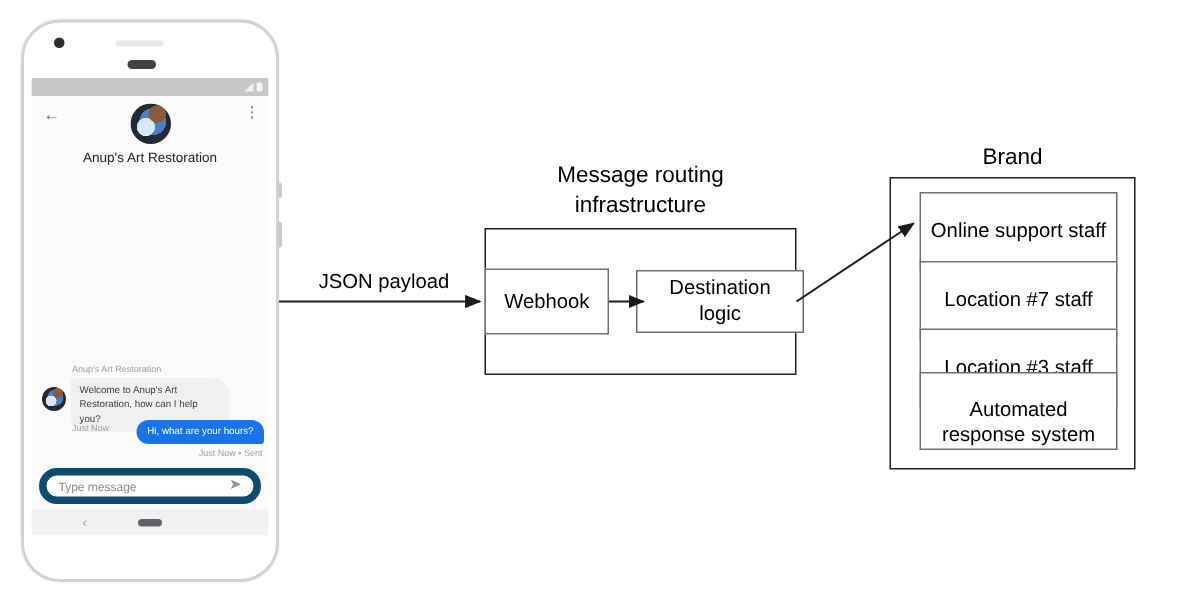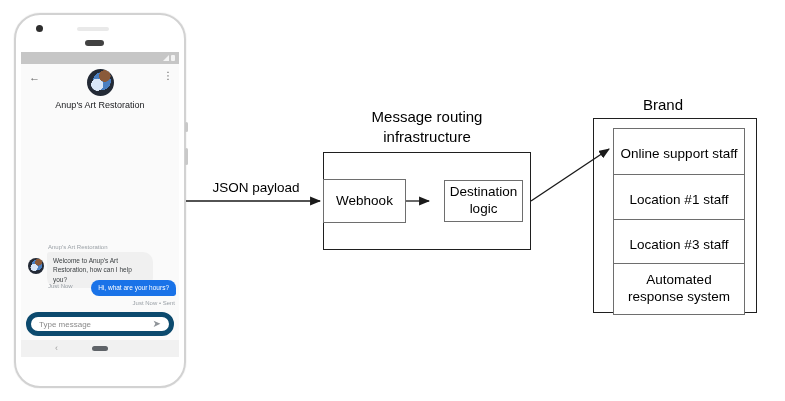--- a/index.html
+++ b/index.html
@@ -66,36 +66,36 @@
 
   .navbar { position:absolute; left:0; bottom:0; width:158px; height:17px; background:#f1f1f1; }
   .nav-back { position:absolute; left:34px; top:4px; font-size:9px; color:#a0a0a0; line-height:1; }
   .nav-home { position:absolute; left:71px; top:6px; width:16px; height:5px;
     border-radius:2.5px; background:#5f6368; }
 
   
   .dg-label { position:absolute; color:#000; }
   .payload-label { left:186px; top:180px; width:140px; text-align:center; font-size:13.5px; }
   .routing-title { left:347px; top:107px; width:160px; text-align:center; font-size:15px; line-height:1.3; }
-  .brand-title { left:581px; top:96px; width:164px; text-align:center; font-size:15px; }
+  .brand-title { left:593px; top:96px; width:164px; text-align:center; font-size:15px; }
 
   .box-outer { position:absolute; background:#fff; border:1.5px solid #1f1f1f; }
   .routing-outer { left:323px; top:152px; width:208px; height:98px; }
   .brand-outer  { left:593px; top:118px; width:164px; height:195px; }
 
   .box-inner { position:absolute; background:#fff; border:1.5px solid #6e6e6e;
     display:flex; align-items:center; justify-content:center; text-align:center;
     font-size:13.5px; line-height:1.25; color:#000; }
   .webhook-box { left:323px; top:179px; width:83px; height:44px; }
-  .dest-box    { left:444px; top:180px; width:79px; height:42px; padding:0 6px; }
+  .dest-box    { left:424px; top:180px; width:112px; height:42px; padding:0 6px; }
   .brand-item  { left:613px; width:132px; height:52px; padding:0 6px; }
   .brand-item.b0 { top:128px; }
   .brand-item.b1 { top:174px; }
   .brand-item.b2 { top:219px; }
-  .brand-item.b3 { top:263px; }
+  .brand-item.b3 { top:248px;align-items:flex-end; }
 
   .arrows { position:absolute; left:0; top:0; width:785px; height:401px; pointer-events:none; }
 </style>
 </head>
 <body>
 
 <div id="canvas">
 
   <div class="phone-frame">
     <div class="side-btn" style="right:-4px; top:107px; height:10px;"></div>
@@ -150,21 +150,21 @@
   </div>
   <div class="box-inner dest-box">
     <span>Destination logic</span>
   </div>
 
   <div class="box-outer brand-outer"></div>
   <div class="box-inner brand-item b0">
     <span>Online support staff</span>
   </div>
   <div class="box-inner brand-item b1">
-    <span>Location #1 staff</span>
+    <span>Location #7 staff</span>
   </div>
   <div class="box-inner brand-item b2">
     <span>Location #3 staff</span>
   </div>
   <div class="box-inner brand-item b3">
     <span>Automated response system</span>
   </div>
 
   <svg class="arrows" viewBox="0 0 785 401">
     <defs>

